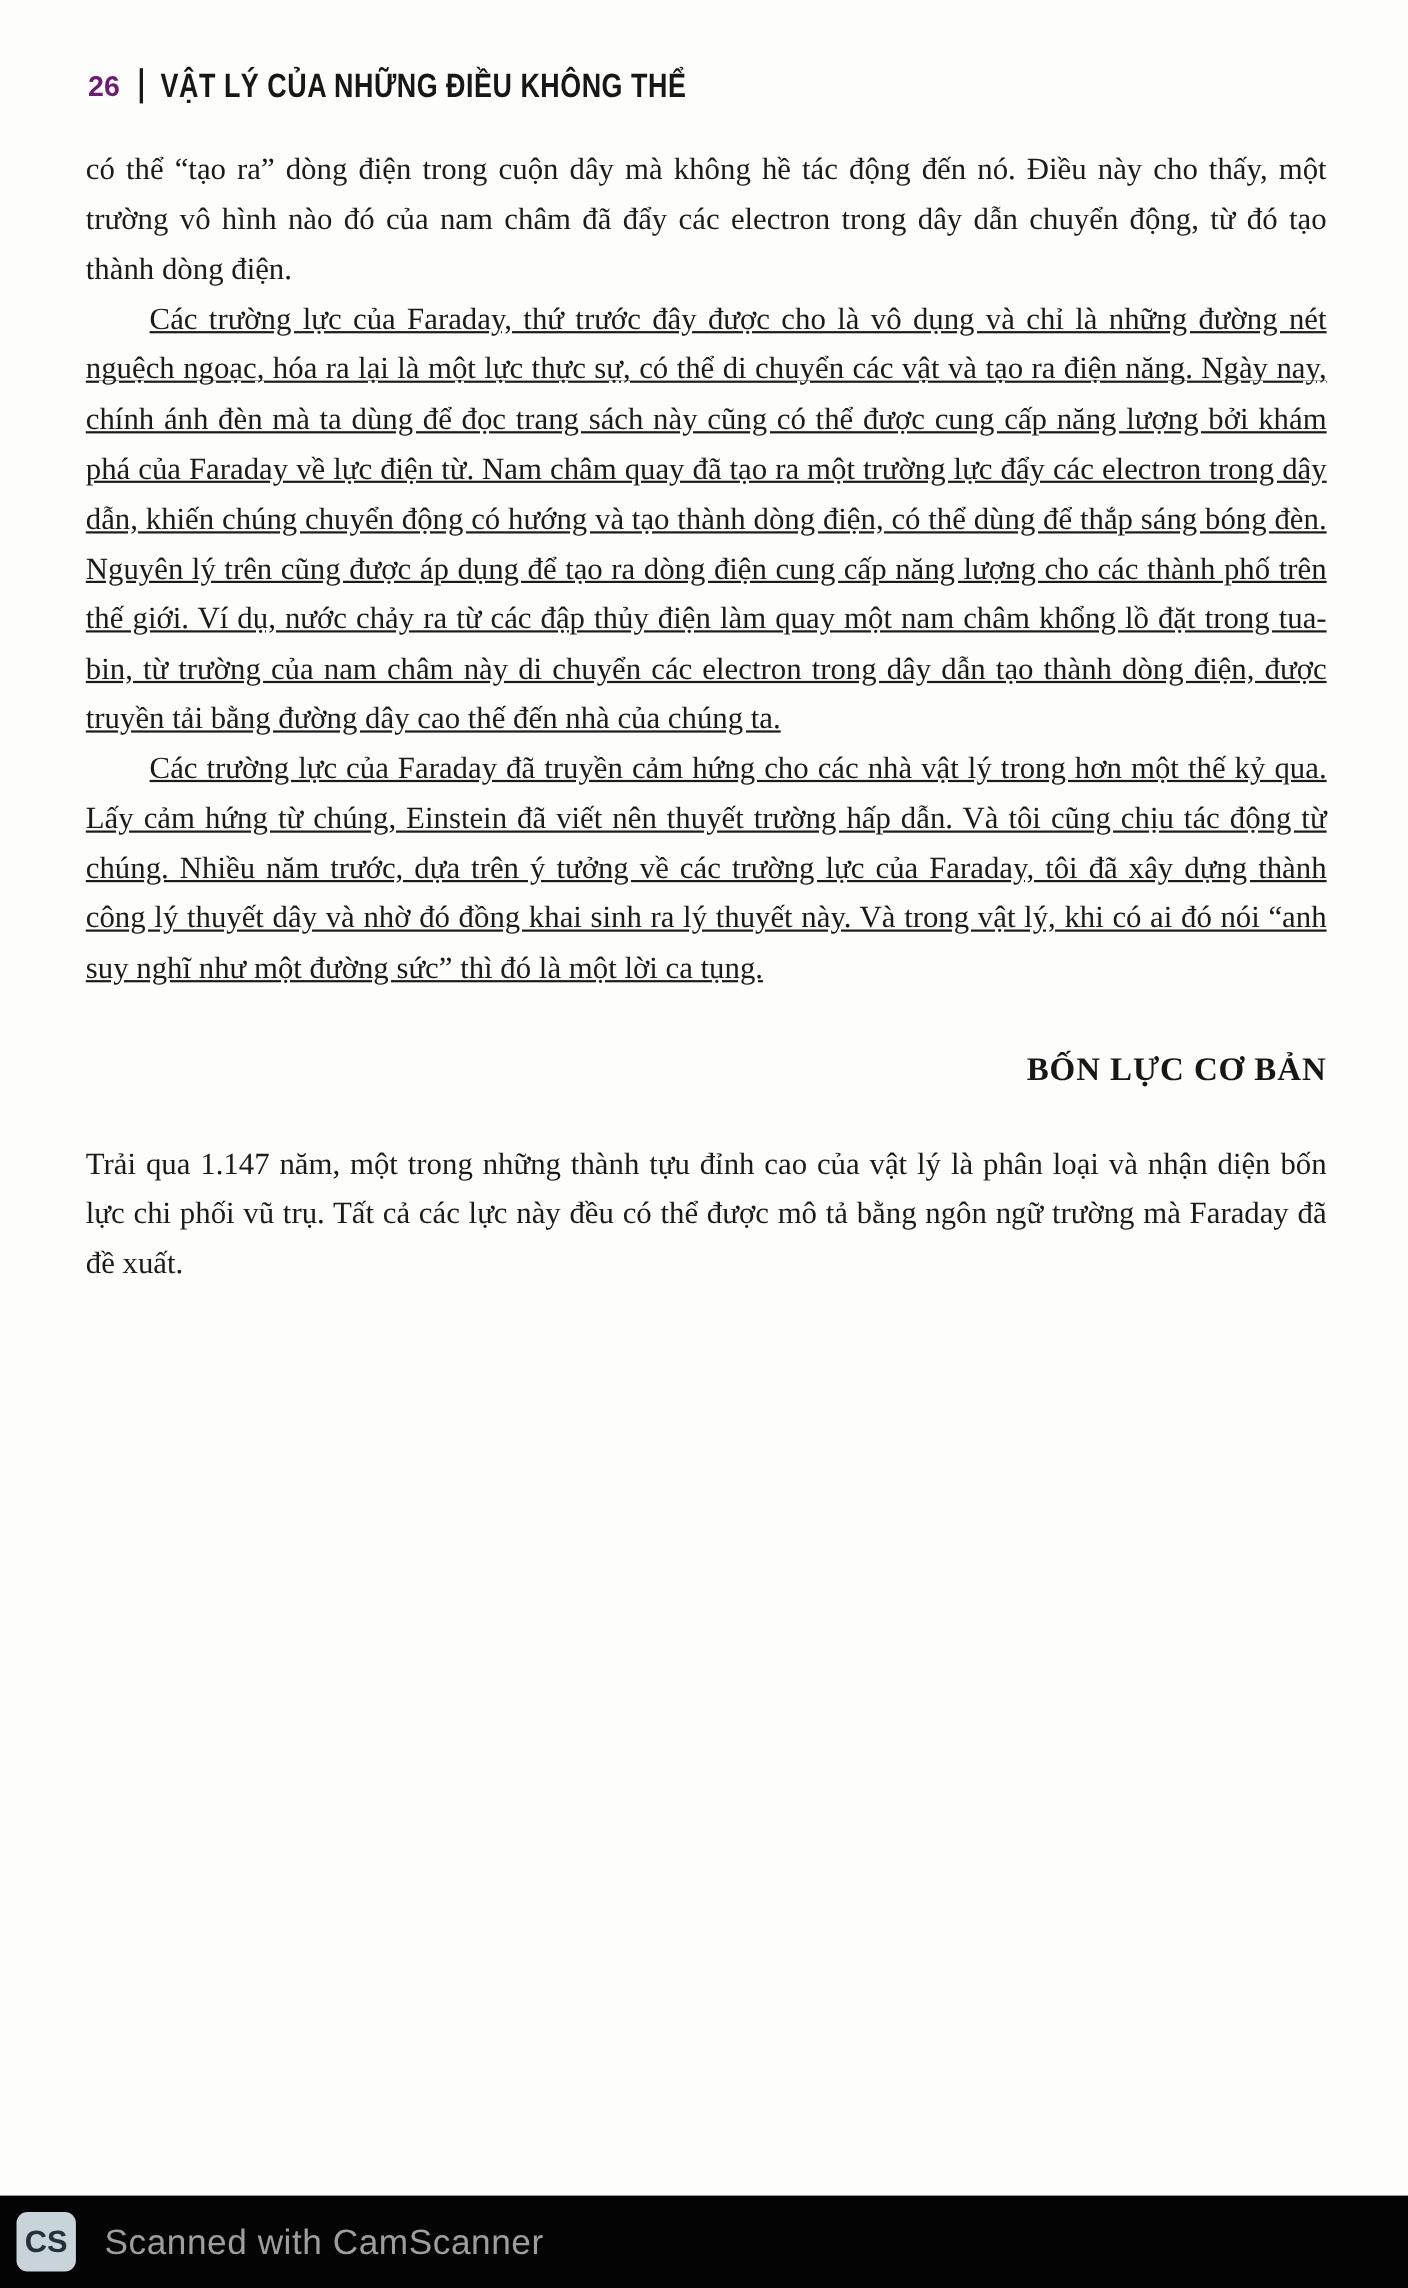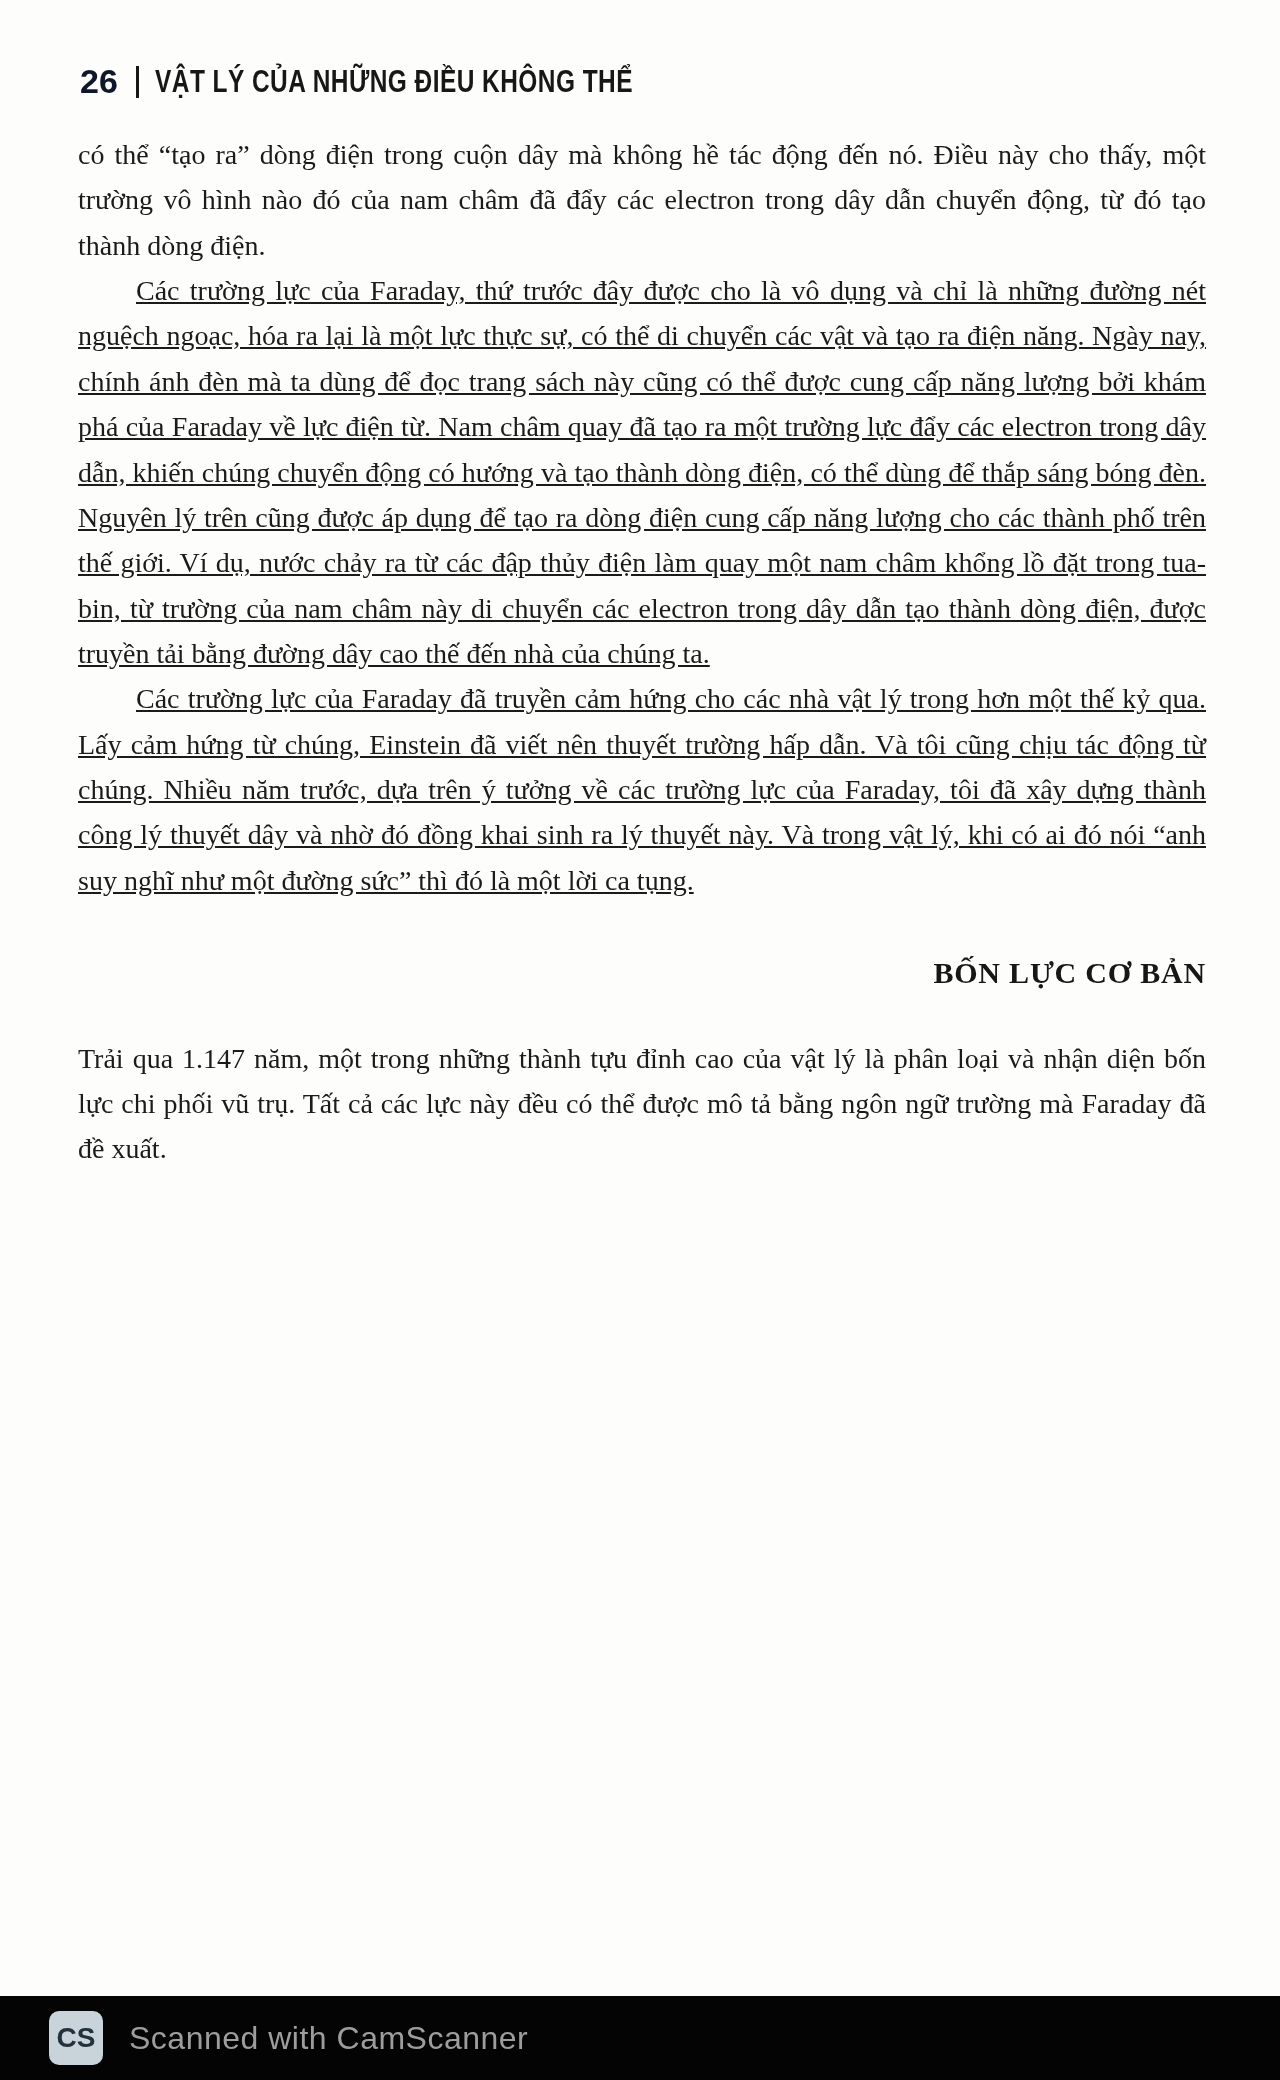--- a/index.html
+++ b/index.html
@@ -20,22 +20,22 @@
   .running-head {
     position: absolute;
     top: 62px;
     left: 80px;
     display: flex;
     align-items: center;
   }
   .page-number {
     font-family: "Liberation Sans", sans-serif;
     font-weight: 700;
-    font-size: 34px;
-    color: #0f172a;
+    font-size: 26px;
+    color: #701a75;
   }
   .head-separator {
     width: 3px;
     height: 32px;
     background: #171717;
     margin: 0 16px 0 18px;
   }
   .book-title {
     font-family: "Liberation Sans", sans-serif;
     font-weight: 700;
@@ -76,21 +76,21 @@
   
   .scan-footer {
     position: absolute;
     left: 0;
     bottom: 0;
     width: 1280px;
     height: 84px;
     background: #040404;
     display: flex;
     align-items: center;
-    padding-left: 49px;
+    padding-left: 15px;
     box-sizing: border-box;
   }
   .cs-logo {
     width: 54px;
     height: 54px;
     border-radius: 10px;
     background: #c9d3da;
     display: flex;
     align-items: center;
     justify-content: center;

